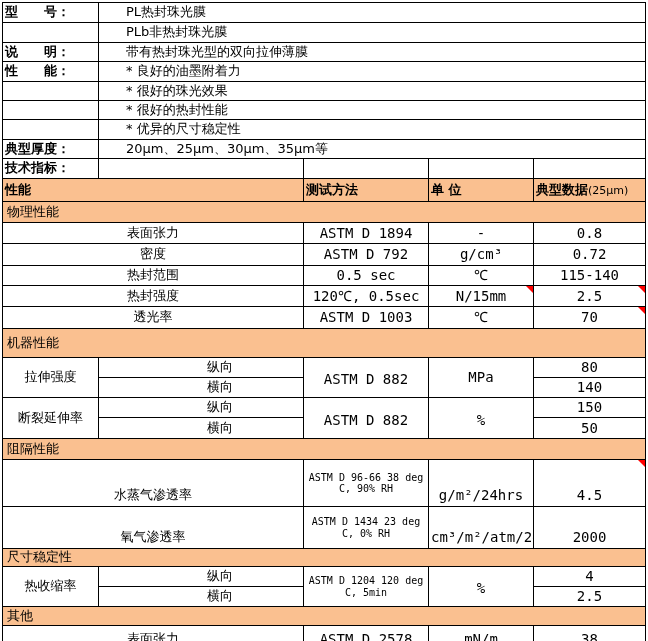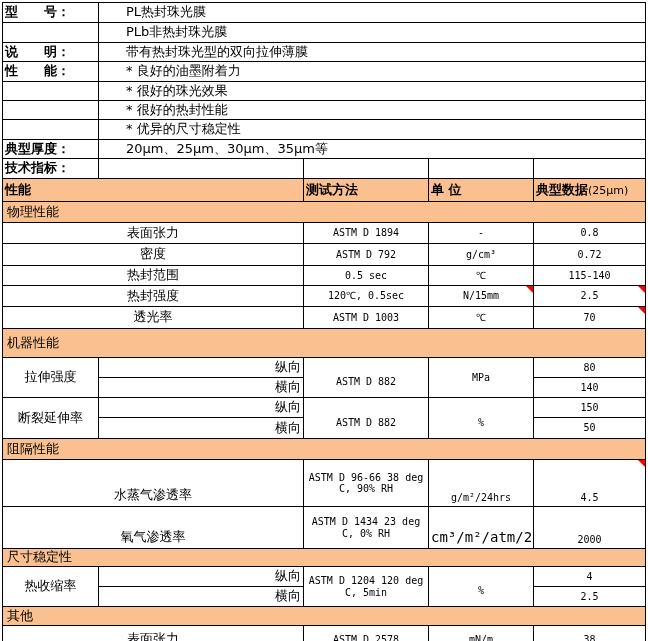--- a/index.html
+++ b/index.html
@@ -14,23 +14,23 @@
   }
   td{
     border:1px solid #000;padding:0 2px;overflow:hidden;
     vertical-align:middle;line-height:1.15;position:relative;
     white-space:nowrap;
   }
   
   .lbl{font-weight:bold;text-align:left;}
   .val{text-align:left;padding-left:27px;}
   .prop{text-align:center;}
-  .dir{text-align:right;padding-left:40px;}
+  .dir{text-align:center;padding-left:40px;}
   .mono{
-    font-family:"DejaVu Sans Mono",monospace;font-size:10px;
+    font-family:"DejaVu Sans Mono",monospace;font-size:14px;
     text-align:center;
   }
   .m2{font-size:10px;white-space:normal;}
   .tight{font-size:14px;text-align:right;}
   .hdr td{background:var(--accent);font-weight:bold;text-align:left;font-size:13px;}
   .hdr .sfx{font-weight:normal;font-size:11px;}
   .bar td{background:var(--accent);font-weight:normal;text-align:left;padding-left:4px;font-size:13px;}
   .vb{vertical-align:bottom;padding-bottom:3px;}
   .vbm{vertical-align:bottom;padding-bottom:10px;}
   

